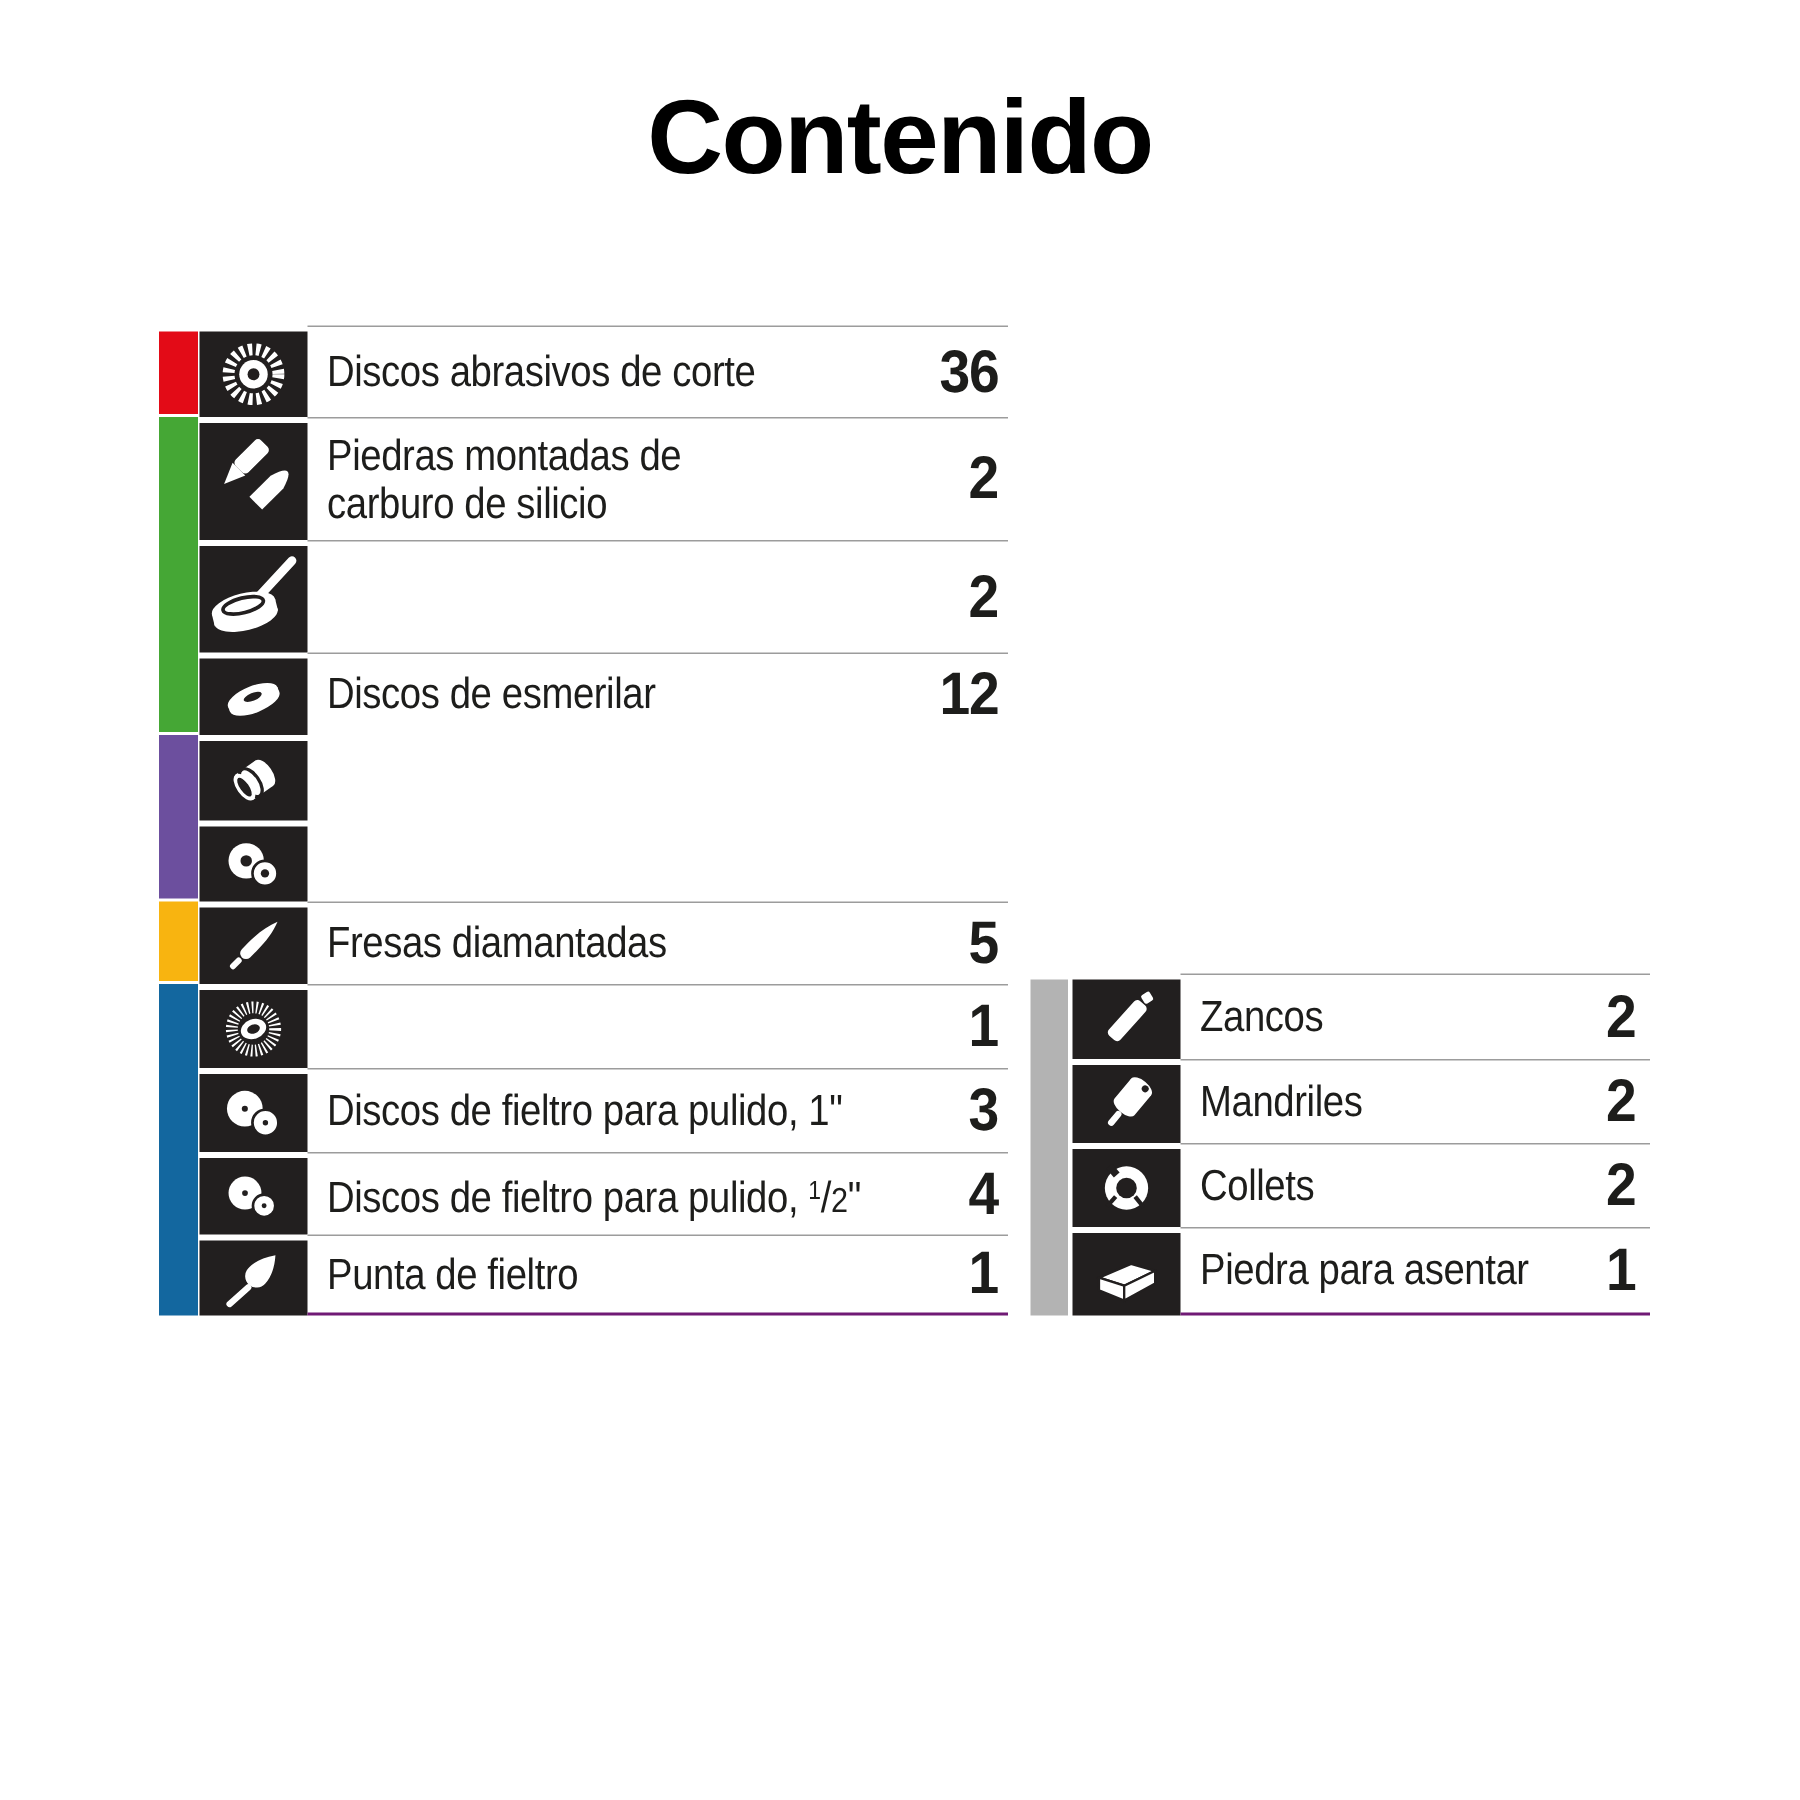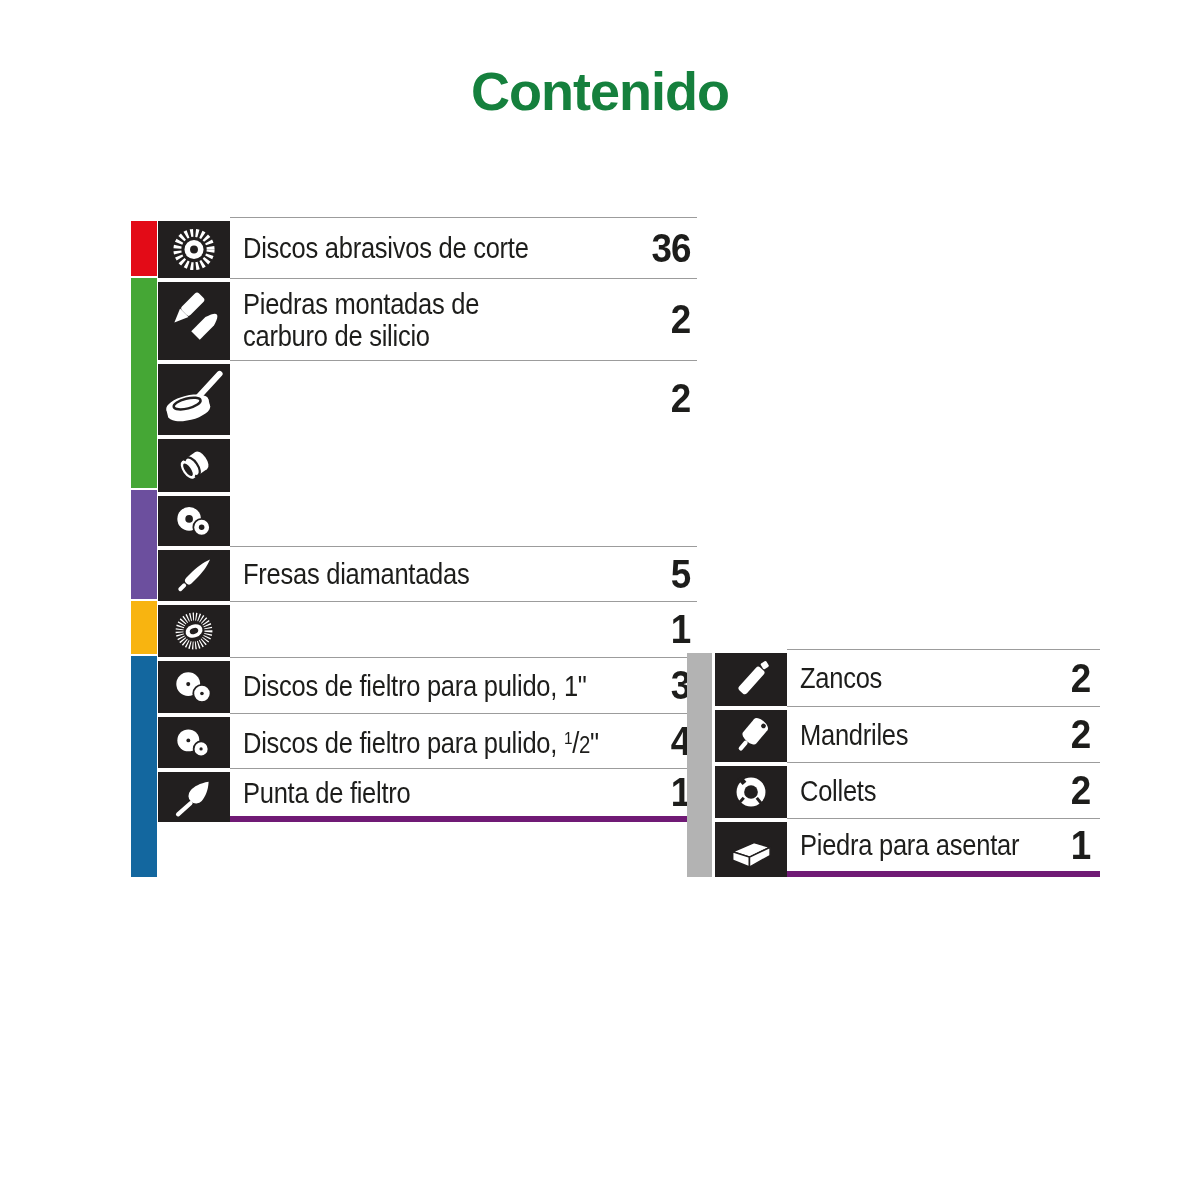--- a/index.html
+++ b/index.html
@@ -3,21 +3,21 @@
 <meta charset="utf-8">
 <style>
   html,body{margin:0;padding:0;}
   body{
     width:1200px;height:1200px;position:relative;background:#ffffff;
     font-family:"Liberation Sans","DejaVu Sans",sans-serif;color:#221f1f;
     overflow:hidden;
   }
   .page-title{
     position:absolute;top:62px;left:0;width:1200px;text-align:center;
-    font-size:54px;font-weight:bold;letter-spacing:-1px;line-height:58px;color:#15803d;
+    font-size:70px;font-weight:bold;letter-spacing:-1px;line-height:58px;color:#000000;
   }
   .ctable{position:absolute;}
   .strips{position:absolute;left:0;top:0;width:26px;height:100%;}
   .strip-seg{position:absolute;left:0;width:26px;}
   .strip-red{background:#e30b17;}
   .strip-green{background:#45a735;}
   .strip-purple{background:#6c4f9e;}
   .strip-yellow{background:#f8b410;}
   .strip-blue{background:#13679f;}
   .strip-gray{background:#b3b3b3;}
@@ -28,39 +28,39 @@
   .iconbox{
     width:72px;flex:none;background:#221f1f;margin-top:4px;
     display:flex;align-items:center;justify-content:center;
   }
   .iconbox svg{width:72px;height:100%;}
   .cell{
     flex:1;min-width:0;border-top:1px solid #9c9c9c;
     display:flex;align-items:center;padding-left:13px;padding-right:7px;
   }
   .rrows .cell{padding-right:10px;justify-content:center;}
-  .row-last .cell{border-bottom:6px solid #701a75;}
+  .row-last .cell{border-bottom:2px solid #701a75;}
   .label{flex:1;min-width:0;}
   .lt{
     display:block;white-space:nowrap;font-size:29px;line-height:32px;
     letter-spacing:-0.3px;transform:scaleX(0.88);transform-origin:0 50%;color:#1d1d1b;
   }
   .qty{
     flex:none;margin-left:auto;font-size:40px;font-weight:bold;letter-spacing:-1px;
     transform:scaleX(0.92);transform-origin:100% 50%;color:#1d1d1b;
   }
   .frac-num{font-size:0.6em;vertical-align:0.5em;}
   .frac-den{font-size:0.8em;}
 </style>
 </head>
 <body>
 
 <div class="page-title">Contenido</div>
 
-<div class="ctable" style="left:106px;top:217px;width:566px;height:501px;margin-left:25px;">
+<div class="ctable" style="left:106px;top:217px;width:566px;height:501px;">
   <div class="strips">
     <div class="strip-seg strip-red" style="top:4px;height:55px;"></div>
     <div class="strip-seg strip-green" style="top:61px;height:210px;"></div>
     <div class="strip-seg strip-purple" style="top:273px;height:109px;"></div>
     <div class="strip-seg strip-yellow" style="top:384px;height:53px;"></div>
     <div class="strip-seg strip-blue" style="top:439px;height:221px;"></div>
   </div>
   <div class="rows lrows">
 
     <div class="row" style="height:61px">
@@ -110,20 +110,38 @@
             <ellipse cx="30" cy="41" rx="22" ry="9" fill="#fff"></ellipse>
             <ellipse cx="30" cy="40" rx="14" ry="5" fill="none" stroke="#221f1f" stroke-width="2.5"></ellipse>
           </g>
         </svg>
       </div>
       <div class="cell">
         <div class="qty">2</div>
       </div>
     </div>
 
+    <div class="row" style="height:55px">
+      <div class="iconbox">
+        <svg viewBox="0 0 72 72">
+          <g transform="rotate(-22 36 38)">
+            <ellipse cx="36" cy="41" rx="25" ry="10" fill="#fff"></ellipse>
+            <rect x="11" y="36" width="50" height="5" fill="#fff"></rect>
+            <ellipse cx="36" cy="36" rx="25" ry="10" fill="#fff"></ellipse>
+            <ellipse cx="36" cy="36" rx="9" ry="3.6" fill="#221f1f"></ellipse>
+          </g>
+        </svg>
+      </div>
+      <div class="cell">
+        <div class="label">
+          <span class="lt">Discos de esmerilar</span>
+        </div>
+        <div class="qty">12</div>
+      </div>
+    </div>
 
     <div class="row" style="height:57px">
       <div class="iconbox">
         <svg viewBox="0 0 72 72">
           <g transform="rotate(-35 36 36)">
             <rect x="26" y="22" width="22" height="28" fill="#fff"></rect>
             <ellipse cx="48" cy="36" rx="7" ry="14" fill="#fff"></ellipse>
             <ellipse cx="33" cy="36" rx="7.5" ry="14.5" fill="none" stroke="#221f1f" stroke-width="3"></ellipse>
             <ellipse cx="26" cy="36" rx="7" ry="14" fill="#fff"></ellipse>
             <ellipse cx="26" cy="36" rx="4" ry="10" fill="#221f1f"></ellipse>

